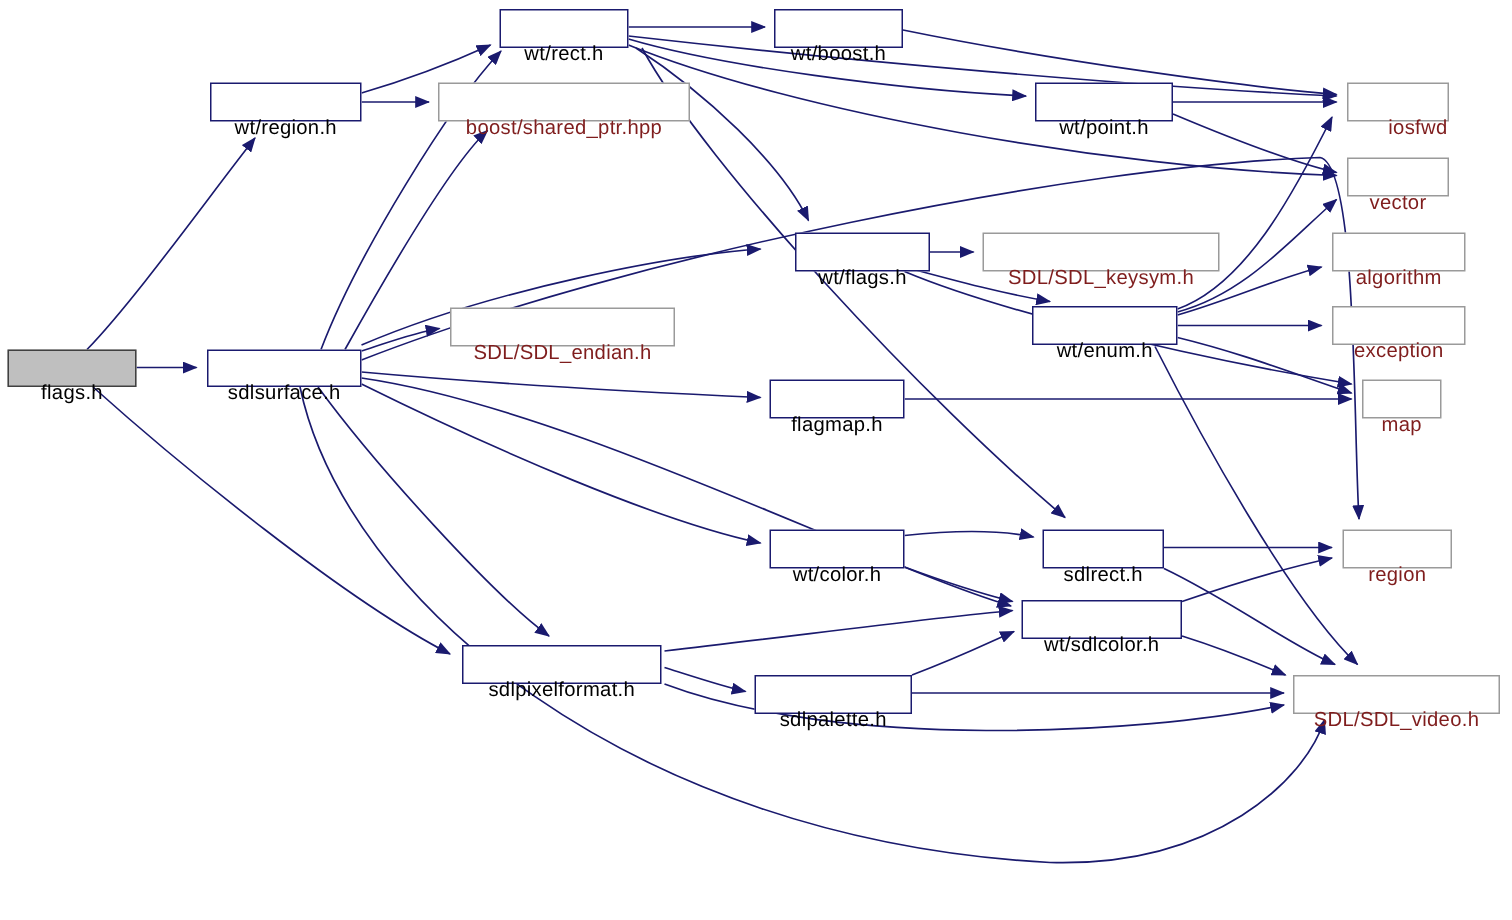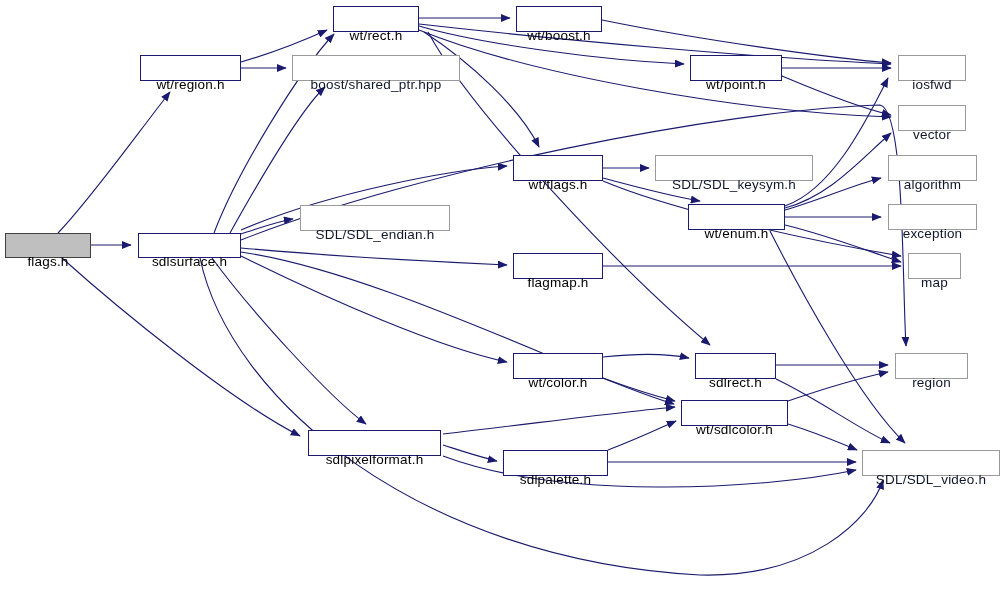--- a/index.html
+++ b/index.html
@@ -29,21 +29,21 @@
     background: #ffffff;
     border: 1px solid #1a1a6e;
     font-size: 13.5px;
     color: #000000;
     letter-spacing: 0.2px;
     white-space: nowrap;
     z-index: 5;
   }
   .node.system {
     border: 1px solid #9a9a9a;
-    color: #0f172a;
+    color: #7f1d1d;
   }
   .node.root {
     background: #bfbfbf;
     border: 1px solid #404040;
   }
   .node-label { line-height: 1; pointer-events: none; margin-top: 33px; }
 </style>
 </head>
 <body>
 
@@ -161,36 +161,36 @@
     </div>
     <div class="node system" style="left: 292px; top: 55px; width: 168px; height: 26px;">
       <span class="node-label">boost/shared_ptr.hpp</span>
     </div>
     <div class="node" style="left: 516px; top: 6px; width: 86px; height: 26px;">
       <span class="node-label">wt/boost.h</span>
     </div>
     <div class="node" style="left: 690px; top: 55px; width: 92px; height: 26px;">
       <span class="node-label">wt/point.h</span>
     </div>
-    <div class="node system" style="left: 898px; top: 55px; width: 68px; height: 26px;">
+    <div class="node system" style="left: 898px; top: 55px; width: 68px; height: 26px; justify-content: flex-end;">
       <span class="node-label">iosfwd</span>
     </div>
     <div class="node system" style="left: 898px; top: 105px; width: 68px; height: 26px;">
       <span class="node-label">vector</span>
     </div>
     <div class="node system" style="left: 888px; top: 155px; width: 89px; height: 26px;">
       <span class="node-label">algorithm</span>
     </div>
     <div class="node system" style="left: 888px; top: 204px; width: 89px; height: 26px;">
       <span class="node-label">exception</span>
     </div>
     <div class="node system" style="left: 908px; top: 253px; width: 53px; height: 26px;">
       <span class="node-label">map</span>
     </div>
-    <div class="node" style="left: 513px; top: 155px; width: 90px; height: 26px;">
+    <div class="node" style="left: 530px; top: 155px; width: 90px; height: 26px;">
       <span class="node-label">wt/flags.h</span>
     </div>
     <div class="node system" style="left: 655px; top: 155px; width: 158px; height: 26px;">
       <span class="node-label">SDL/SDL_keysym.h</span>
     </div>
     <div class="node system" style="left: 300px; top: 205px; width: 150px; height: 26px;">
       <span class="node-label">SDL/SDL_endian.h</span>
     </div>
     <div class="node" style="left: 688px; top: 204px; width: 97px; height: 26px;">
       <span class="node-label">wt/enum.h</span>

